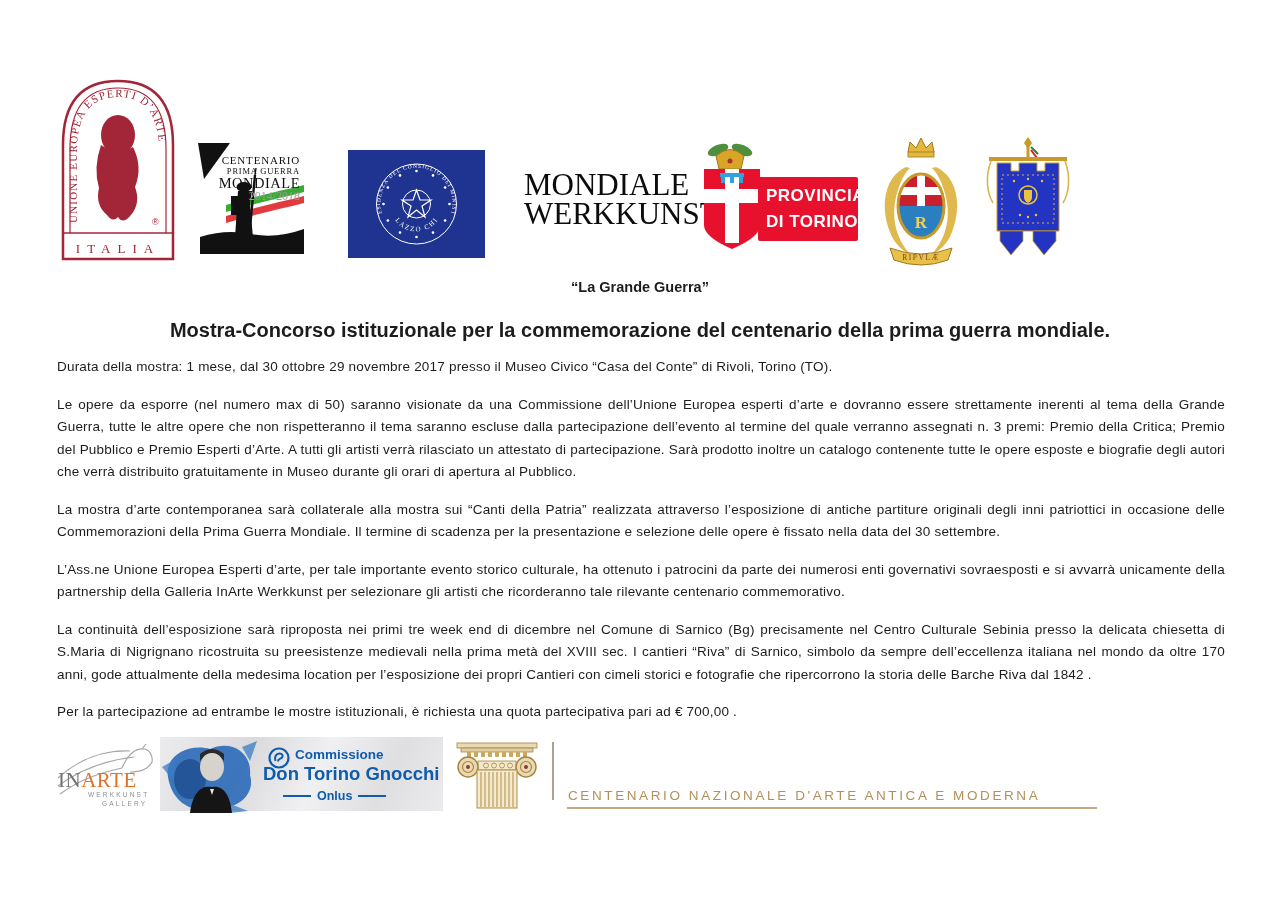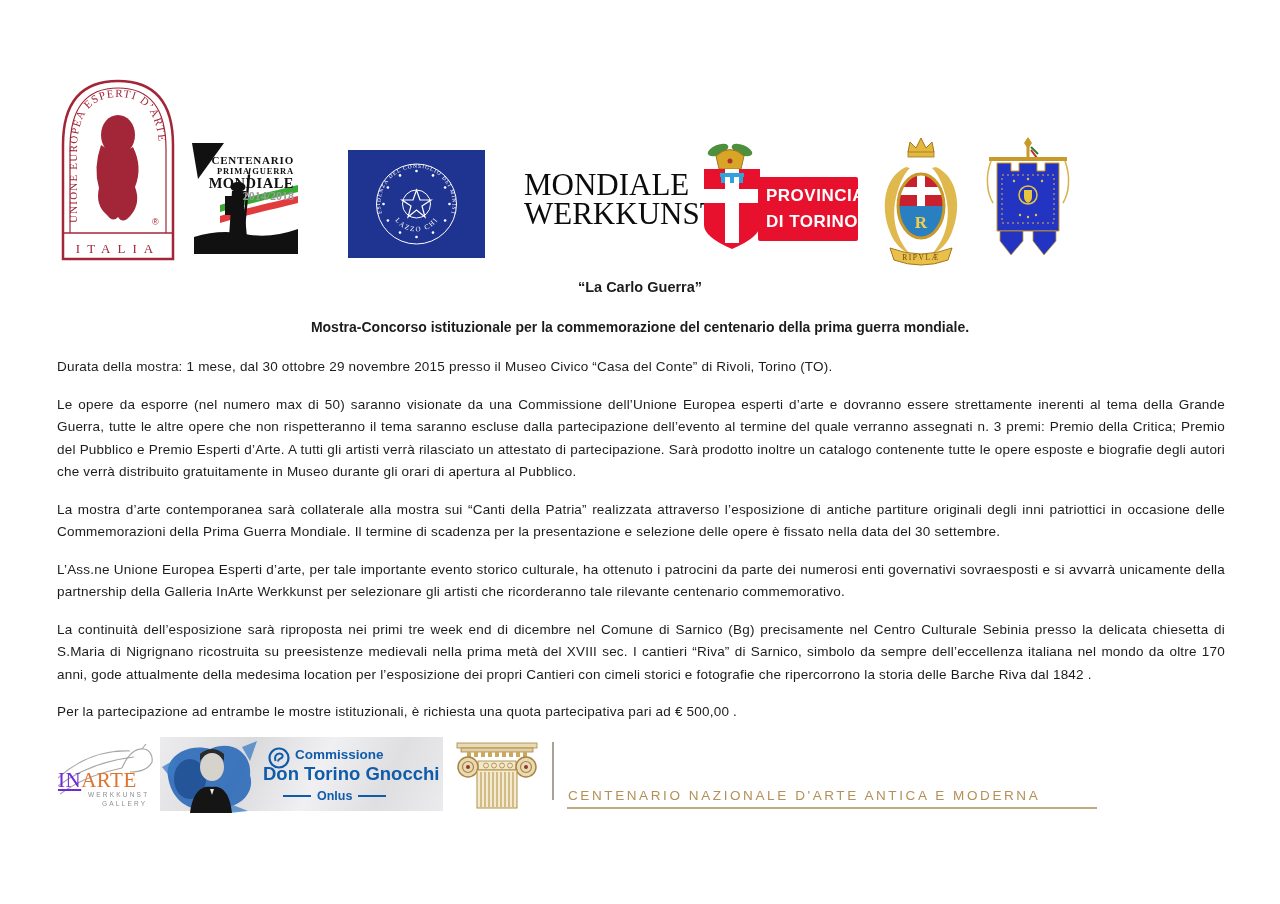--- a/index.html
+++ b/index.html
@@ -2,43 +2,43 @@
 <html style="--text-color: #1c1c1c; --ueea-red: #a32638; --centenario-green: #3aaa35; --centenario-red: #e23b3e; --centenario-gray: #9a9a9a; --chigi-blue: #1f3390; --piemonte-gray: #b9bdc1; --piemonte-red: #d52b1e; --piemonte-blue: #2ea3dc; --torino-red: #e8112d; --gold: #d9a526; --gonfalon-blue: #2434c2; --inarte-orange: #e0732c; --gnocchi-blue: #0f5cab; --accademia-tan: #b49058;"><head>
 <meta charset="utf-8">
 <style>
   html,body{margin:0;padding:0;background:#fff;}
   .page{position:relative;width:1280px;height:904px;background:#fff;overflow:hidden;
         font-family:"Liberation Sans",sans-serif;color:var(--text-color,#1c1c1c);}
   
   .logo{position:absolute;}
   .logo svg{display:block;}
   .logo-ueea{left:55px;top:73px;width:126px;height:190px;}
-  .logo-centenario{left:190px;top:141px;width:108px;height:115px;font-weight:bold;}
+  .logo-centenario{left:196px;top:141px;width:108px;height:115px;}
   .logo-chigi{left:348px;top:150px;width:137px;height:108px;}
   .logo-piemonte{left:517px;top:153px;width:166px;height:93px;display:flex;align-items:center;}
   .piemonte-text{margin-left:7px;font-family:"Liberation Serif",serif;font-size:31px;line-height:0.93;
                  color:#0c0c0c;letter-spacing:0px;}
   .logo-torino{left:694px;top:139px;width:164px;height:113px;}
   .logo-rivoli{left:876px;top:132px;width:90px;height:140px;}
   .logo-gonfalon{left:983px;top:137px;width:90px;height:140px;}
   
   .doc-title{position:absolute;left:0;top:279px;width:1280px;text-align:center;
              font-weight:bold;font-size:14.5px;}
   .doc-subtitle{position:absolute;left:0;top:319px;width:1280px;text-align:center;
-                font-weight:bold;font-size:14px;}
+                font-weight:bold;font-size:20px;}
   .body-text{position:absolute;left:57px;top:356px;width:1168px;}
   .body-text p{margin:0 0 15px 0;font-size:13.5px;line-height:22.5px;text-align:justify;
                letter-spacing:0.2px;}
   
   .marble-strip{position:absolute;left:160px;top:737px;width:283px;height:74px;
     background:linear-gradient(115deg,#ececee 0%,#dadadd 30%,#f0f0f2 55%,#dfdfe2 78%,#ebebee 100%);}
   .logo-inarte{left:58px;top:744px;width:100px;height:66px;}
   .inarte-word{position:absolute;left:0;top:24px;font-family:"Liberation Serif",serif;
                font-size:21px;letter-spacing:0.5px;white-space:nowrap;}
-  .inarte-in{color:#6d28d9;text-decoration:underline;} .inarte-arte{color:var(--inarte-orange,#e0732c);text-align:right;}
+  .inarte-in{color:#737373;} .inarte-arte{color:var(--inarte-orange,#e0732c);text-align:right;}
   .inarte-sub1{position:absolute;left:30px;top:47px;font-size:6.5px;letter-spacing:2.2px;color:#8a8f94;}
   .inarte-sub2{position:absolute;left:44px;top:56px;font-size:6.5px;letter-spacing:2.2px;color:#8a8f94;}
   .logo-portrait{left:160px;top:737px;width:99px;height:76px;}
   .logo-gnocchi{left:259px;top:737px;width:183px;height:74px;}
   .gnocchi-icon{position:absolute;left:8px;top:9px;}
   .gnocchi-l1{position:absolute;left:36px;top:10px;font-size:13.5px;font-weight:bold;
               color:var(--gnocchi-blue,#0f5cab);}
   .gnocchi-l2{position:absolute;left:4px;top:26px;font-size:18.5px;font-weight:bold;white-space:nowrap;
               color:var(--gnocchi-blue,#0f5cab);}
   .gnocchi-l3row{position:absolute;left:24px;top:52px;width:130px;display:flex;align-items:center;
@@ -216,30 +216,30 @@
         <circle cx="31" cy="44" r="1.2"></circle>
           <circle cx="45" cy="42" r="1.2"></circle>
           <circle cx="59" cy="44" r="1.2"></circle>
         <circle cx="37" cy="78" r="1.2"></circle>
           <circle cx="45" cy="80" r="1.2"></circle>
           <circle cx="53" cy="78" r="1.2"></circle>
       </g>
     </svg>
   </div>
 
-  <div class="doc-title">“La Carlo Guerra”</div>
+  <div class="doc-title">“La Grande Guerra”</div>
   <div class="doc-subtitle">Mostra-Concorso istituzionale per la commemorazione del centenario della prima guerra mondiale.</div>
 
   <div class="body-text">
-    <p>Durata della mostra: 1 mese, dal 30 ottobre 29 novembre 2015 presso il Museo Civico “Casa del Conte” di Rivoli, Torino  (TO).</p>
+    <p>Durata della mostra: 1 mese, dal 30 ottobre 29 novembre 2017 presso il Museo Civico “Casa del Conte” di Rivoli, Torino  (TO).</p>
     <p>Le opere da esporre (nel numero max di 50) saranno visionate da una Commissione dell’Unione Europea esperti d’arte e dovranno essere strettamente inerenti al tema della Grande Guerra, tutte le altre opere che non rispetteranno il tema saranno escluse dalla partecipazione dell’evento al termine del quale verranno assegnati n. 3 premi: Premio della Critica; Premio del Pubblico e Premio Esperti d’Arte.  A tutti gli artisti verrà rilasciato un attestato di partecipazione. Sarà prodotto inoltre un catalogo contenente tutte le opere esposte e biografie degli autori che verrà distribuito gratuitamente in Museo durante gli orari di apertura al Pubblico.</p>
     <p>La mostra d’arte contemporanea sarà collaterale alla mostra sui “Canti della Patria” realizzata attraverso l’esposizione di antiche partiture originali degli inni patriottici in occasione delle Commemorazioni della Prima Guerra Mondiale. Il  termine di scadenza per la presentazione e selezione delle opere è fissato nella data del 30 settembre.</p>
     <p>L’Ass.ne Unione Europea Esperti d’arte, per tale importante evento storico culturale, ha ottenuto i patrocini da parte dei numerosi enti governativi sovraesposti e si avvarrà unicamente della partnership della Galleria InArte Werkkunst per selezionare gli artisti che ricorderanno tale rilevante centenario commemorativo.</p>
     <p>La continuità dell’esposizione sarà riproposta nei primi tre week end di dicembre nel Comune di Sarnico (Bg) precisamente nel Centro Culturale Sebinia presso la delicata chiesetta  di S.Maria di Nigrignano ricostruita su preesistenze medievali nella prima metà del XVIII sec. I cantieri “Riva” di Sarnico, simbolo da sempre dell’eccellenza italiana nel mondo da oltre 170 anni, gode attualmente della medesima location per l’esposizione dei propri Cantieri con cimeli storici e fotografie che ripercorrono la storia delle Barche Riva dal 1842 .</p>
-    <p>Per la partecipazione ad entrambe le mostre istituzionali, è richiesta una quota partecipativa pari ad € 500,00 .</p>
+    <p>Per la partecipazione ad entrambe le mostre istituzionali, è richiesta una quota partecipativa pari ad € 700,00 .</p>
   </div>
 
   <div class="marble-strip"></div>
 
   <div class="logo logo-inarte">
     <svg width="100" height="66" viewBox="0 0 100 66">
       <g fill="none" stroke="#a8a8a8" stroke-width="1.2">
         <path d="M0,34 C22,14 48,6 72,7"></path>
         <path d="M0,42 C24,24 50,16 76,13"></path>
         <path d="M2,50 C24,34 46,28 64,24"></path>

